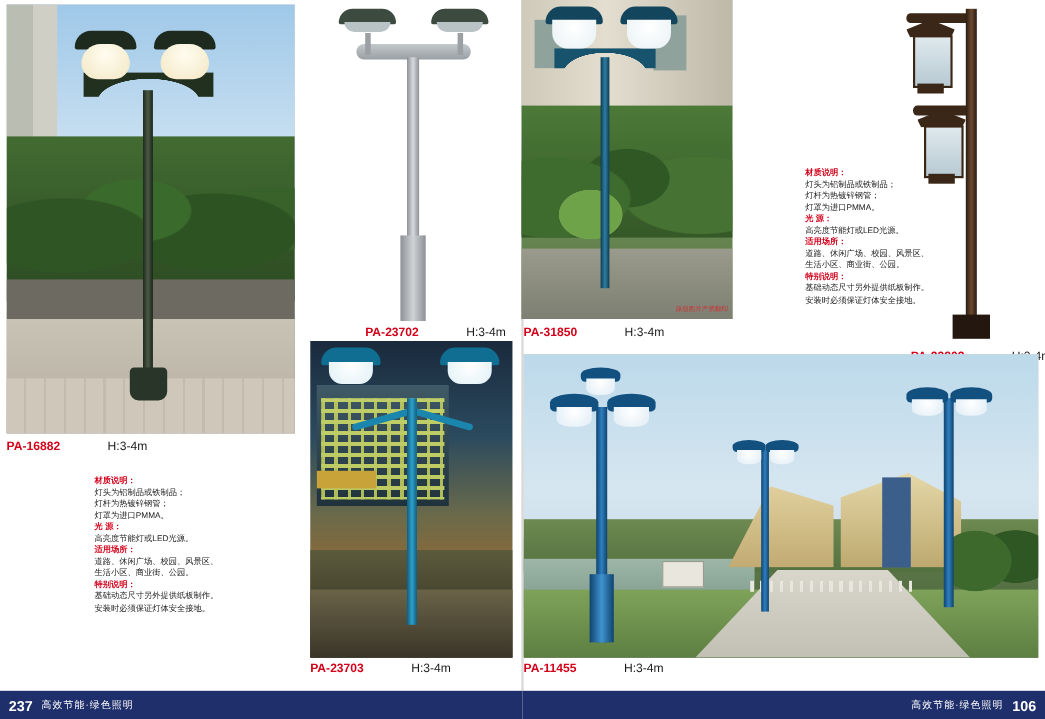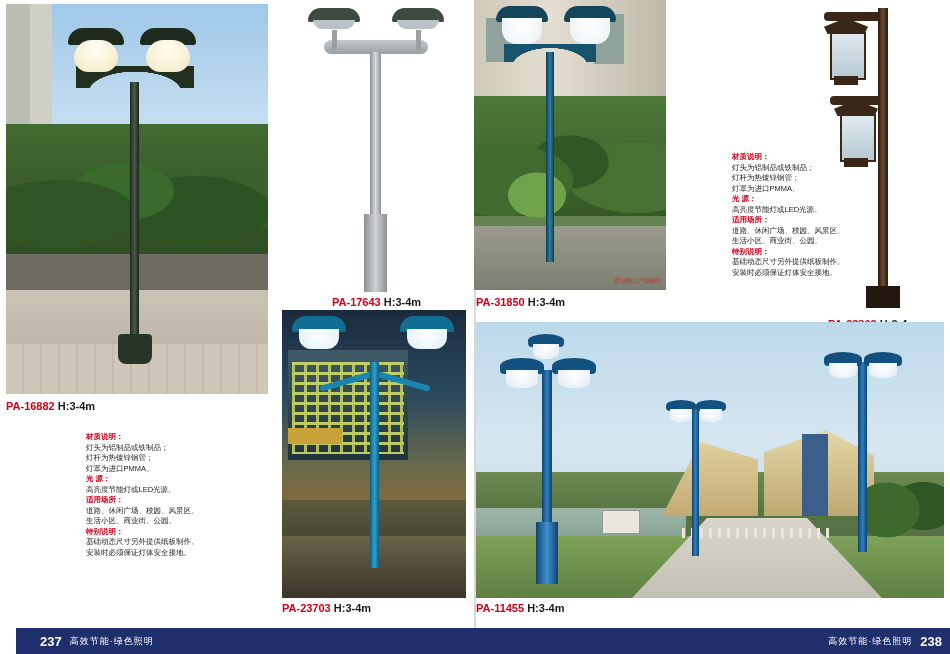--- a/index.html
+++ b/index.html
@@ -12,34 +12,34 @@
   }
   .page{position:absolute;inset:0;background:#fff;}
   .spine{position:absolute;left:474px;top:0;width:2px;height:628px;background:#d8d8d8;}
 
   
   .photo{position:absolute;overflow:hidden;background:#ccc;}
   .photo .sky{position:absolute;inset:0;}
 
   
   .caption{position:absolute;font-size:11px;font-weight:bold;color:#d4001a;white-space:nowrap;}
-  .caption .h{color:#1a1a1a;font-weight:bold;}
+  .caption .h{color:#1a1a1a;font-weight:normal;margin-left:40px;}
 
   
   .spec{position:absolute;font-size:7.5px;line-height:10.5px;color:#1a1a1a;width:160px;}
   .spec .t{color:#d4001a;font-weight:bold;}
   .spec p{margin:0;}
 
   
   .footer-left,.footer-right{
     position:absolute;bottom:0;height:26px;width:475px;
     background:#1e2f6b;color:#fff;font-size:9px;
     display:flex;align-items:center;
   }
-  .footer-left{left:16px;padding-left:16px;}
+  .footer-left{left:0;}
   .footer-right{right:0;justify-content:flex-end;}
   .pagenum{font-size:13px;font-weight:bold;padding:0 8px;}
   .foot-txt{letter-spacing:1px;}
 
   
   #ph1{left:6px;top:4px;width:262px;height:390px;}
   #ph1 .sky{background:linear-gradient(#9fc8e8 0%,#cfe3f2 38%,#e8eef2 55%,#b7c3b0 56%,#5d6b4a 100%);}
   #ph1 .bld{position:absolute;left:0;top:0;width:46px;height:150px;background:#cfcfc6;}
   #ph1 .bld2{position:absolute;left:0;top:0;width:24px;height:210px;background:#b9bdb2;}
   #ph1 .trees{position:absolute;left:0;top:120px;width:262px;height:150px;
@@ -213,21 +213,21 @@
     <div class="lamp" id="l1">
         <div class="top"></div>
         <div class="lens"></div>
       </div>
     <div class="lamp" id="l2">
         <div class="top"></div>
         <div class="lens"></div>
       </div>
   </div>
   <div class="caption" style="left:332px;top:296px;">
-    <span>PA-17643</span>
+    <span>PA-23702</span>
     <span class="h">H:3-4m</span>
   </div>
 
   <div class="photo" id="ph3">
     <div class="sky"></div>
     <div class="bldg"></div>
     <div class="win" style="left:12px;top:18px;width:26px;height:44px;"></div>
     <div class="win" style="left:120px;top:14px;width:30px;height:50px;"></div>
     <div class="veg"></div>
     <div class="palm"></div>
@@ -363,16 +363,16 @@
     <span class="h">H:3-4m</span>
   </div>
 
 
   <div class="footer-left">
     <span class="pagenum">237</span>
     <span class="foot-txt">高效节能·绿色照明</span>
   </div>
   <div class="footer-right">
     <span class="foot-txt">高效节能·绿色照明</span>
-    <span class="pagenum">238</span>
+    <span class="pagenum">106</span>
   </div>
 
 </div>
 
 </body></html>

